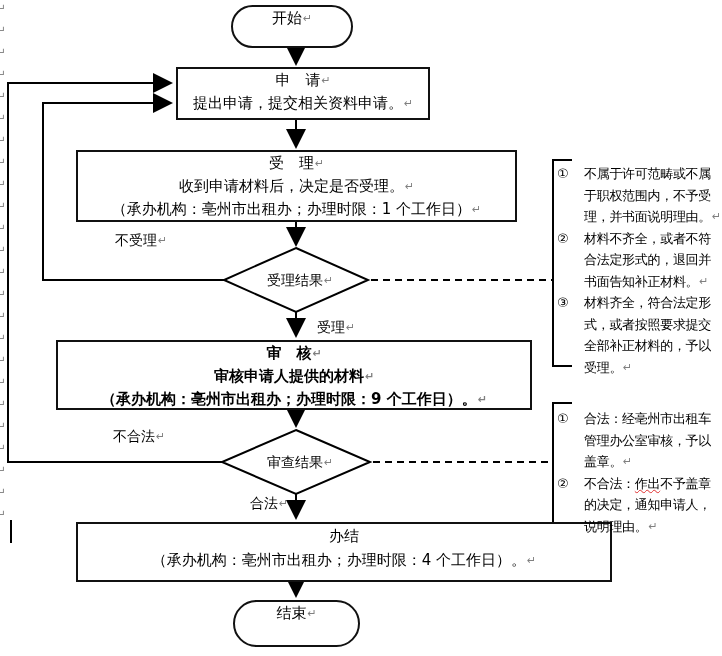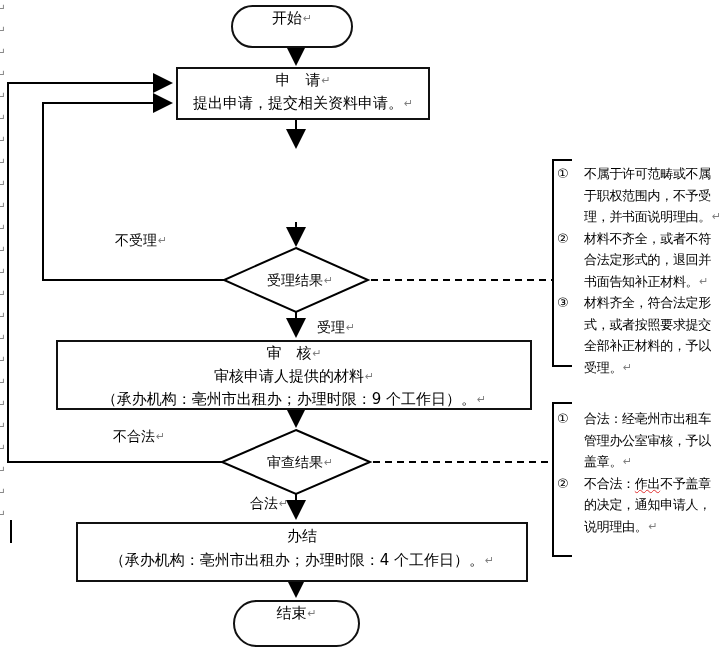--- a/index.html
+++ b/index.html
@@ -95,50 +95,55 @@
 
   <div class="shape oval" style="left:231px;top:5px;width:122px;height:43px;">
     <span class="ln"><span>开始</span><span class="cr">↵</span></span>
   </div>
 
   <div class="shape" style="left:176px;top:67px;width:254px;height:53px;">
     <span class="ln"><span>申　请</span><span class="cr">↵</span></span>
     <span class="ln"><span>提出申请，提交相关资料申请。</span><span class="cr">↵</span></span>
   </div>
 
+  <div class="shape" style="left:76px;top:150px;width:441px;height:72px;">
+    <span class="ln"><span>受　理</span><span class="cr">↵</span></span>
+    <span class="ln"><span>收到申请材料后，决定是否受理。</span><span class="cr">↵</span></span>
+    <span class="ln"><span>（承办机构：亳州市出租办；办理时限：1 个工作日）</span><span class="cr">↵</span></span>
+  </div>
 
   <div class="diamond-label" style="left:300px;top:281px;">
     <span>受理结果</span><span class="cr">↵</span>
   </div>
 
   <div class="edge-label" style="left:115px;top:232px;">
     <span>不受理</span><span class="cr">↵</span>
   </div>
   <div class="edge-label" style="left:317px;top:319px;">
     <span>受理</span><span class="cr">↵</span>
   </div>
 
-  <div class="shape" style="left:56px;top:340px;width:476px;height:70px;">
+  <div class="shape" style="left:56px;top:340px;width:476px;height:70px;font-weight:bold;">
     <span class="ln"><span>审　核</span><span class="cr">↵</span></span>
     <span class="ln"><span>审核申请人提供的材料</span><span class="cr">↵</span></span>
     <span class="ln"><span>（承办机构：亳州市出租办；办理时限：9 个工作日）。</span><span class="cr">↵</span></span>
   </div>
 
   <div class="diamond-label" style="left:300px;top:463px;">
     <span>审查结果</span><span class="cr">↵</span>
   </div>
 
   <div class="edge-label" style="left:113px;top:428px;">
     <span>不合法</span><span class="cr">↵</span>
   </div>
   <div class="edge-label" style="left:250px;top:495px;">
     <span>合法</span><span class="cr">↵</span>
   </div>
 
-  <div class="shape" style="left:76px;top:522px;width:452px;height:60px;line-height:24px;">
+  <div class="shape" style="left:76px;top:522px;width:536px;height:60px;line-height:24px;">
     <span class="ln"><span>办结</span></span>
     <span class="ln"><span>（承办机构：亳州市出租办；办理时限：4  个工作日）。</span><span class="cr">↵</span></span>
   </div>
 
   <div class="shape oval" style="left:233px;top:600px;width:127px;height:47px;">
     <span class="ln"><span>结束</span><span class="cr">↵</span></span>
   </div>
 
   <div class="notes" style="left:557px;top:163px;">
     <div class="note-item">

